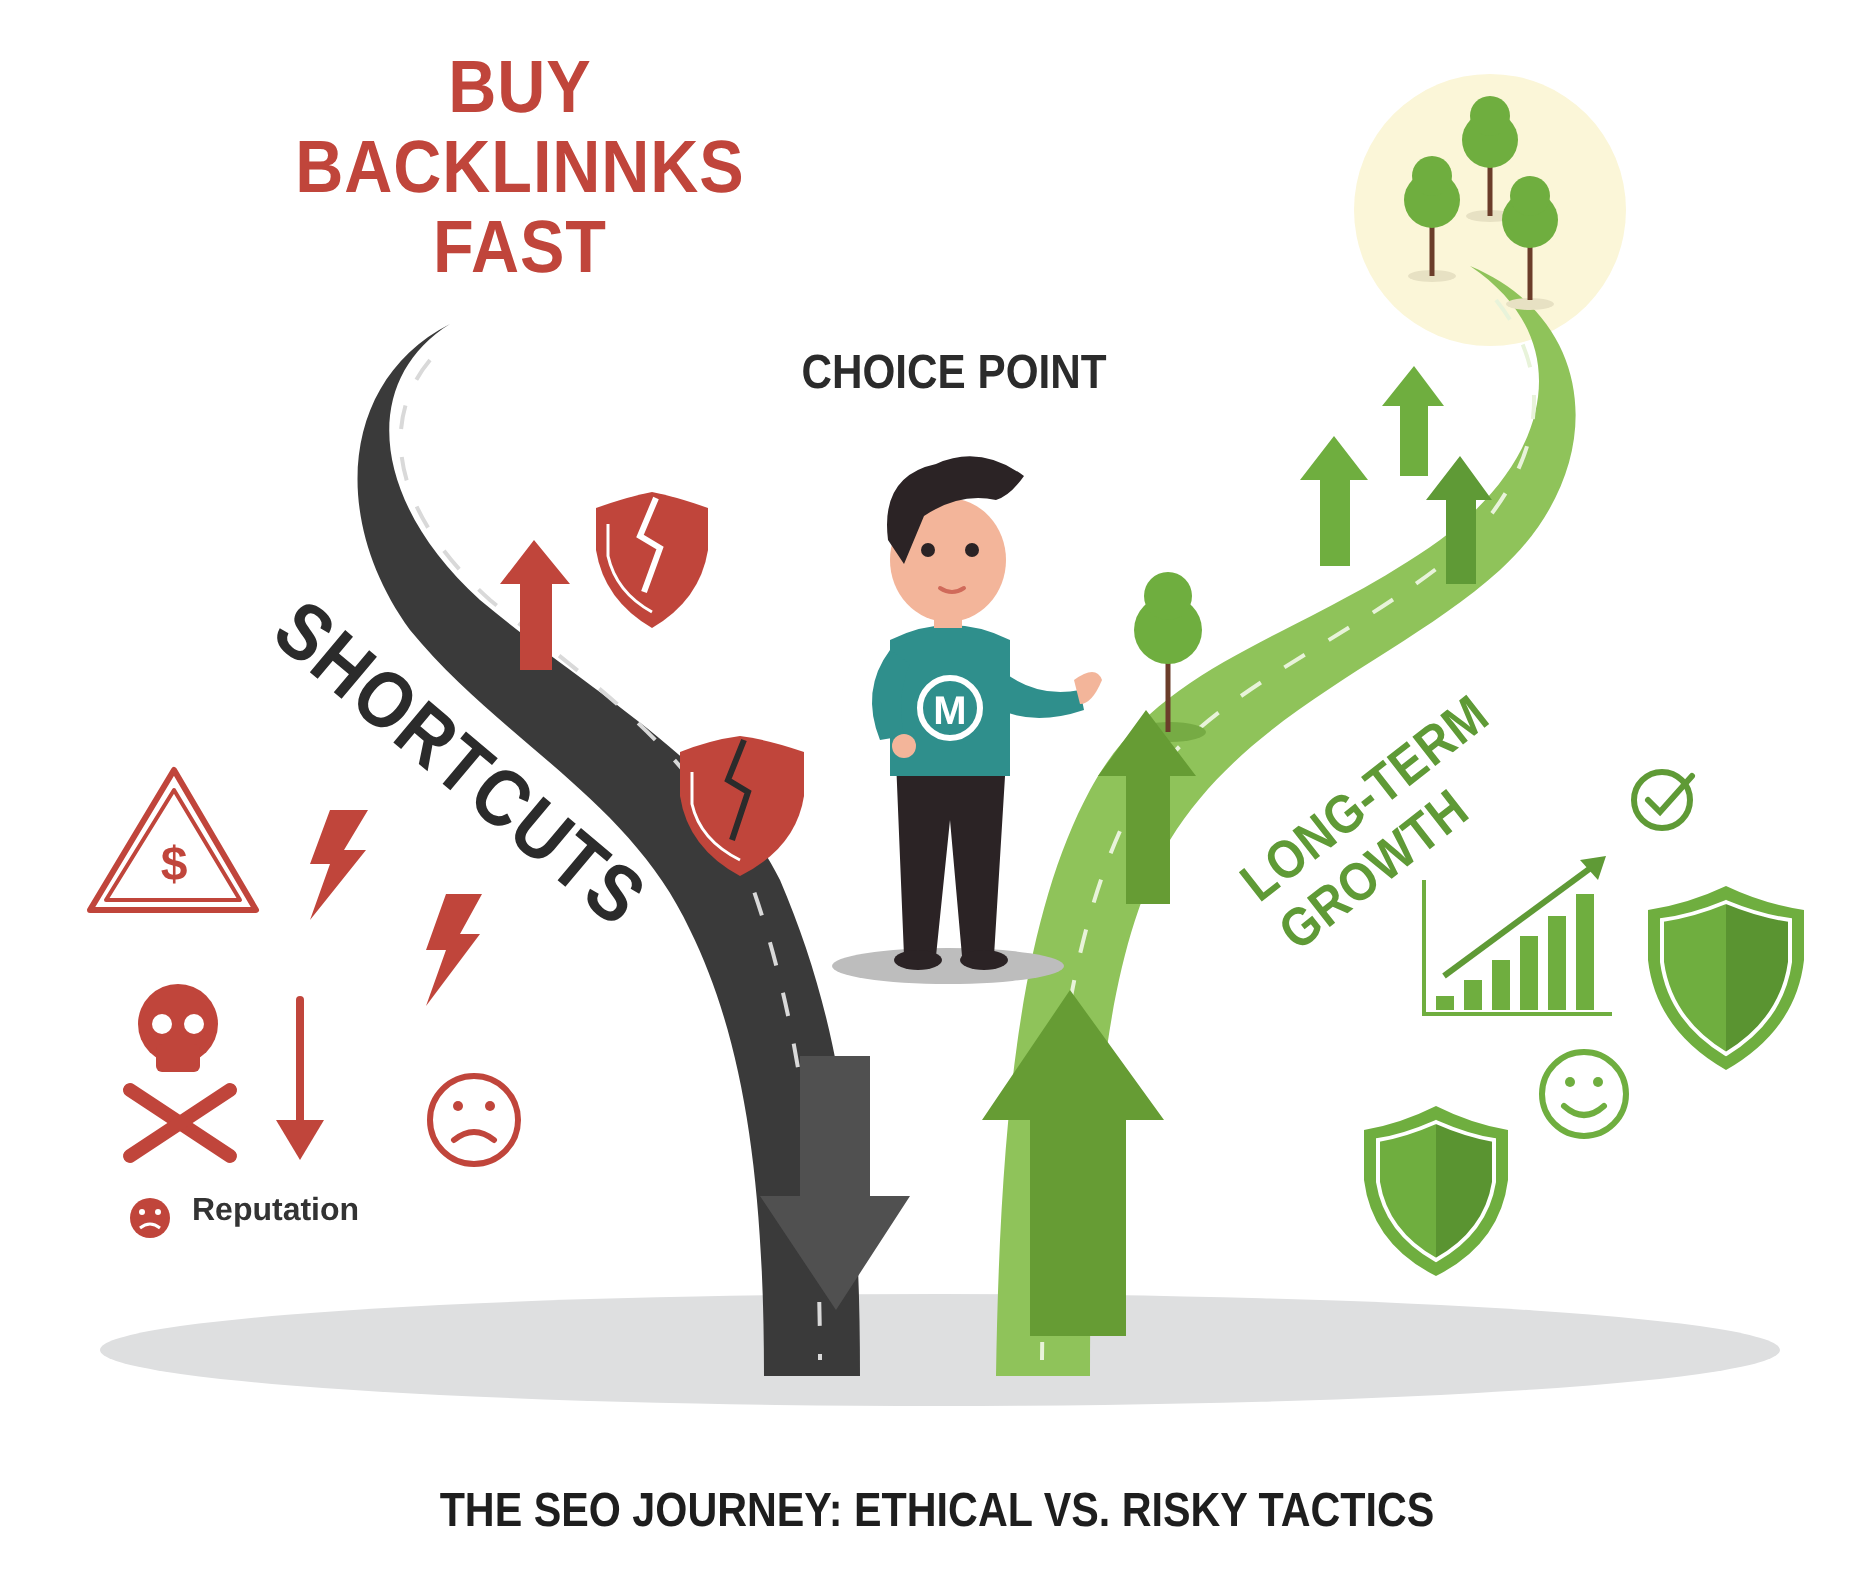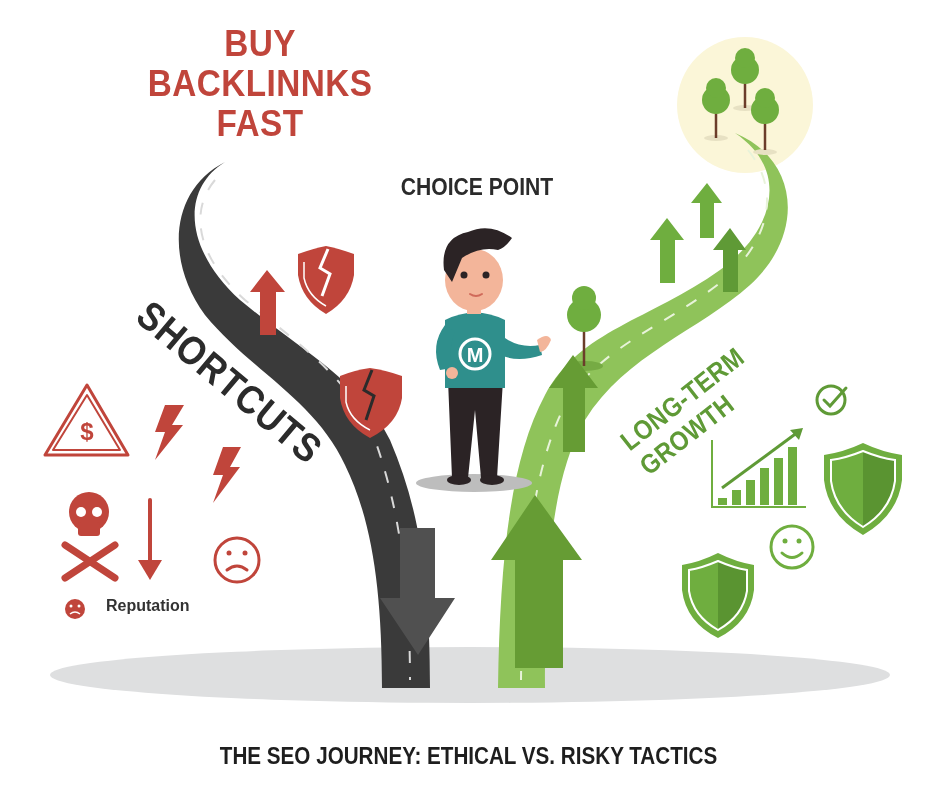--- a/index.html
+++ b/index.html
@@ -2,21 +2,21 @@
 <html><head>
 <meta charset="utf-8">
 <style>
   html, body { margin: 0; padding: 0; background: #ffffff; }
   body { width: 937px; height: 794px; position: relative; overflow: hidden; font-family: "Liberation Sans", sans-serif; }
   .canvas { position: absolute; left: 0; top: 0; width: 937px; height: 794px; }
   .title-top { position: absolute; left: 120px; top: 24px; width: 280px; text-align: center; color: #c0453b; font-size: 37px; line-height: 40px; font-weight: bold; letter-spacing: 0.5px; font-family: "Liberation Sans Narrow", "Liberation Sans", sans-serif; transform: scaleX(0.9); }
   .choice { position: absolute; left: 382px; top: 173px; width: 190px; text-align: center; color: #2b2b2b; font-size: 24px; font-weight: bold; transform: scaleX(0.88); }
   .shortcuts { position: absolute; left: 105px; top: 352px; width: 230px; color: #2b2b2b; font-size: 40px; font-weight: bold; transform: rotate(40deg) scaleX(0.88); transform-origin: center; letter-spacing: 1px; }
   .longterm { position: absolute; left: 588px; top: 345px; width: 300px; color: #5f9a36; font-size: 27px; font-weight: bold; transform: rotate(-38deg) scaleX(0.88); transform-origin: center; letter-spacing: 0.5px; }
-  .reputation { position: absolute; left: 62px; top: 595px; display: flex; align-items: center; gap: 22px; }
+  .reputation { position: absolute; left: 62px; top: 595px; display: flex; align-items: center; gap: 12px; }
   .reputation-label { color: #333; font-size: 16px; font-weight: bold; }
   .footer { position: absolute; left: 0; top: 742px; width: 937px; text-align: center; color: #1e1e1e; font-size: 24px; font-weight: bold; transform: scaleX(0.86); }
 </style>
 </head>
 <body>
 
 <svg class="canvas" viewBox="0 0 937 794" xmlns="http://www.w3.org/2000/svg">
 
   <ellipse cx="470" cy="675" rx="420" ry="28" fill="#dedfe0"></ellipse>
 

